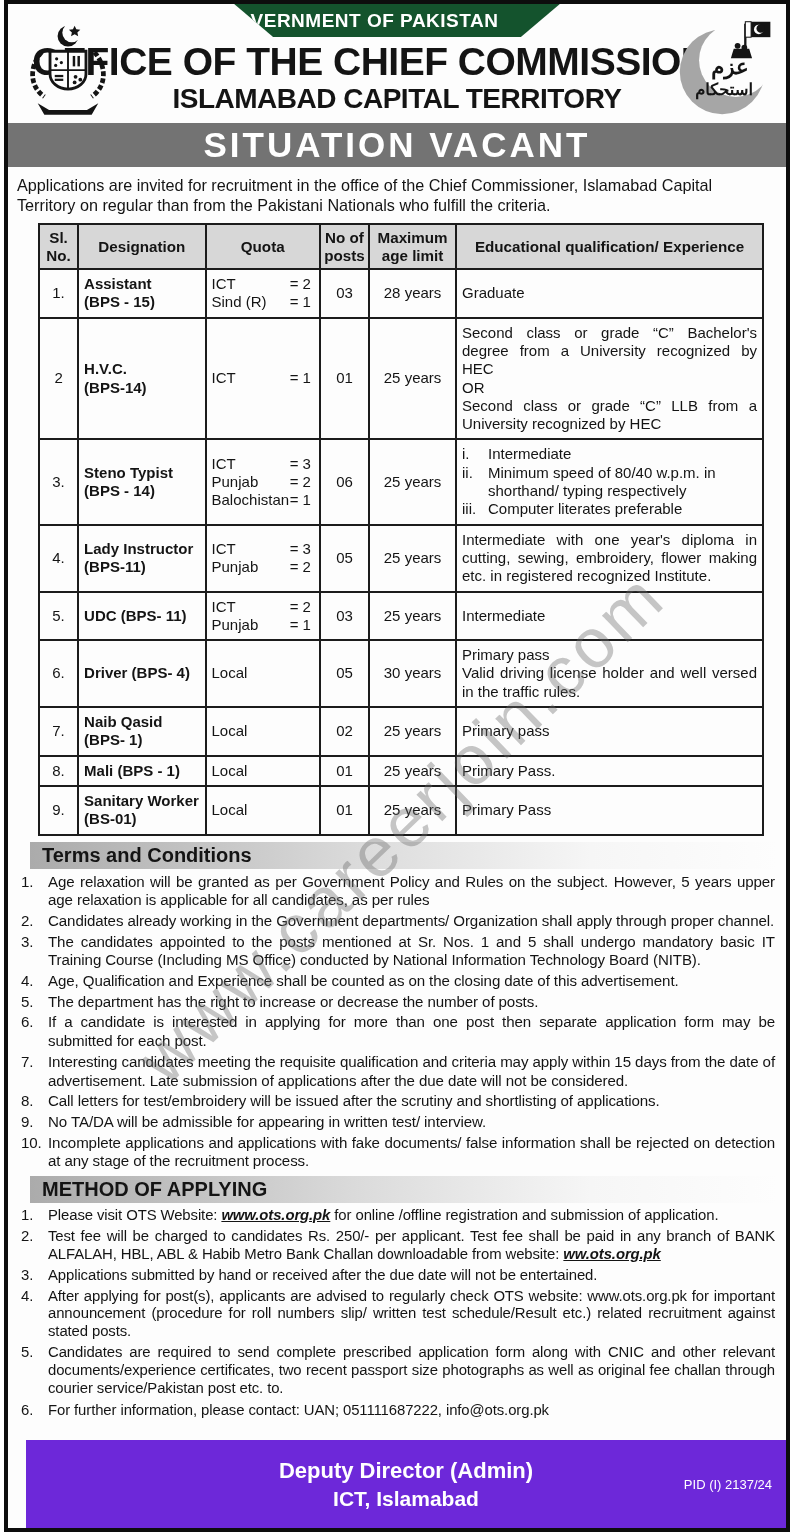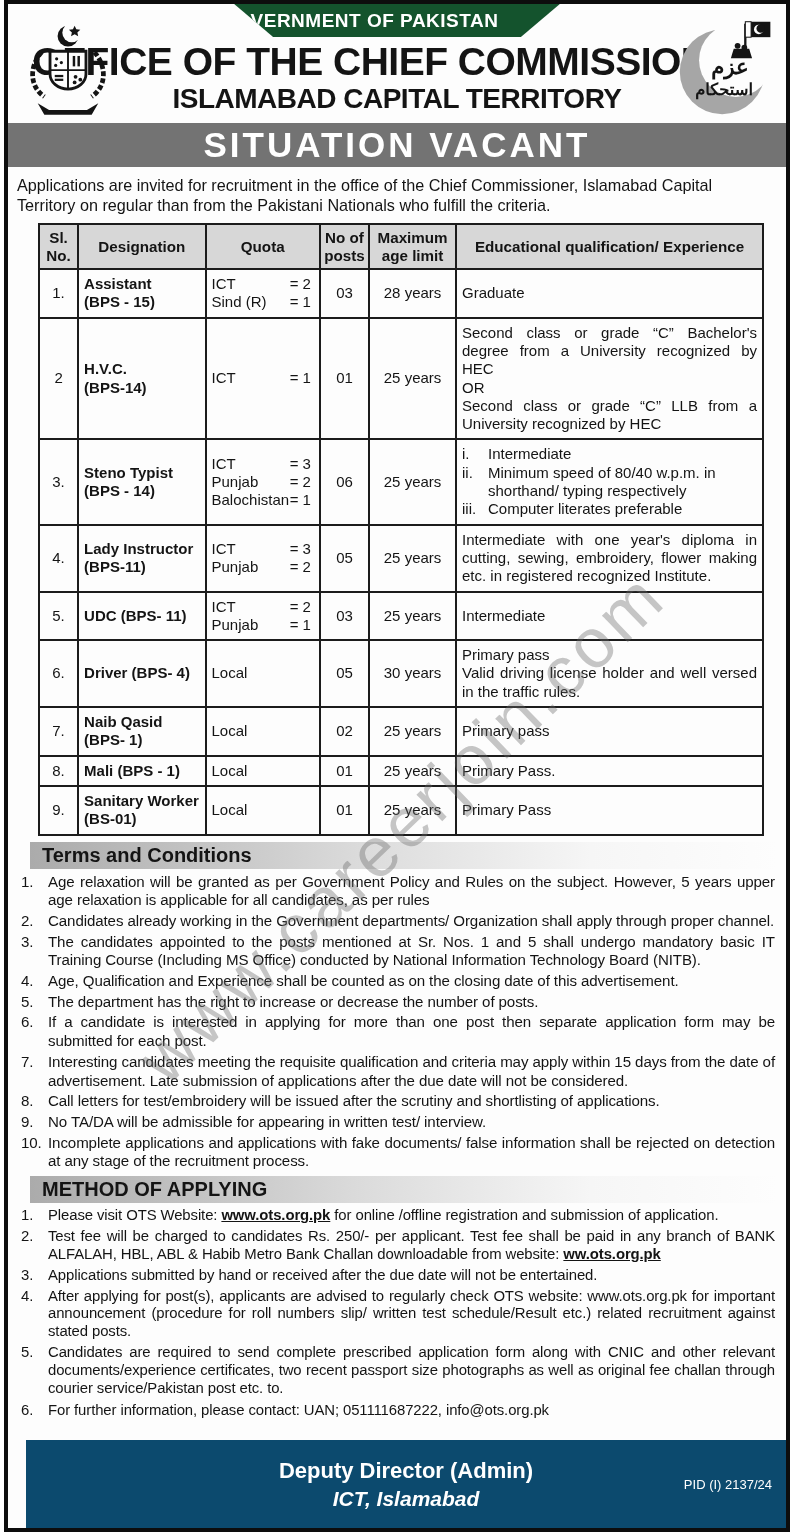--- a/index.html
+++ b/index.html
@@ -43,28 +43,28 @@
   .sec-head{margin:5px 8px 2px 22px;padding:2px 12px;font-weight:bold;font-size:20px;
             background:linear-gradient(90deg,#ababab,#dcdcdc 45%,#f6f6f6 75%,#fdfdfd);}
   .numlist{padding:2px 11px 0 13px;}
   .numlist .item{display:flex;margin:0 0 2px 0;}
   .numlist .num{flex:none;width:27px;}
   .numlist .txt{flex:1;text-align:justify;}
   .terms-list{font-size:15.1px;line-height:1.24;letter-spacing:-.1px;}
   .method-list{font-size:14.9px;line-height:1.2;letter-spacing:-.1px;}
   .method-list .item{margin-bottom:3px;}
   .seg-b{font-weight:bold;}
-  .seg-u{text-decoration:underline;}
+  .seg-u{text-decoration:underline;font-style:italic;}
   .address{text-align:center;font-weight:bold;font-size:15.2px;line-height:1.25;margin:3px 4px 4px 4px;}
 
   
-  .footer{position:absolute;left:18px;right:0;bottom:0;height:88px;background:#0c4a6e;color:#fff;}
+  .footer{position:absolute;left:18px;right:0;bottom:0;height:88px;background:#6d28d9;color:#fff;}
   .sign{position:absolute;left:0;right:0;top:50%;transform:translateY(-50%);text-align:center;}
   .sign .l1{font-weight:bold;font-size:22px;line-height:1.3;}
-  .sign .l2{font-weight:bold;font-size:21px;line-height:1.25;font-style:italic;}
+  .sign .l2{font-weight:bold;font-size:21px;line-height:1.25;}
   .pid{position:absolute;right:14px;top:50%;transform:translateY(-50%);font-size:13px;}
 
   .watermark{position:absolute;left:150px;top:1030px;transform:rotate(-44deg);
              transform-origin:left center;font-size:70px;letter-spacing:4px;
              color:rgba(105,105,105,.38);white-space:nowrap;pointer-events:none;z-index:5;}
 </style>
 </head>
 <body>
 
 <div class="frame">

